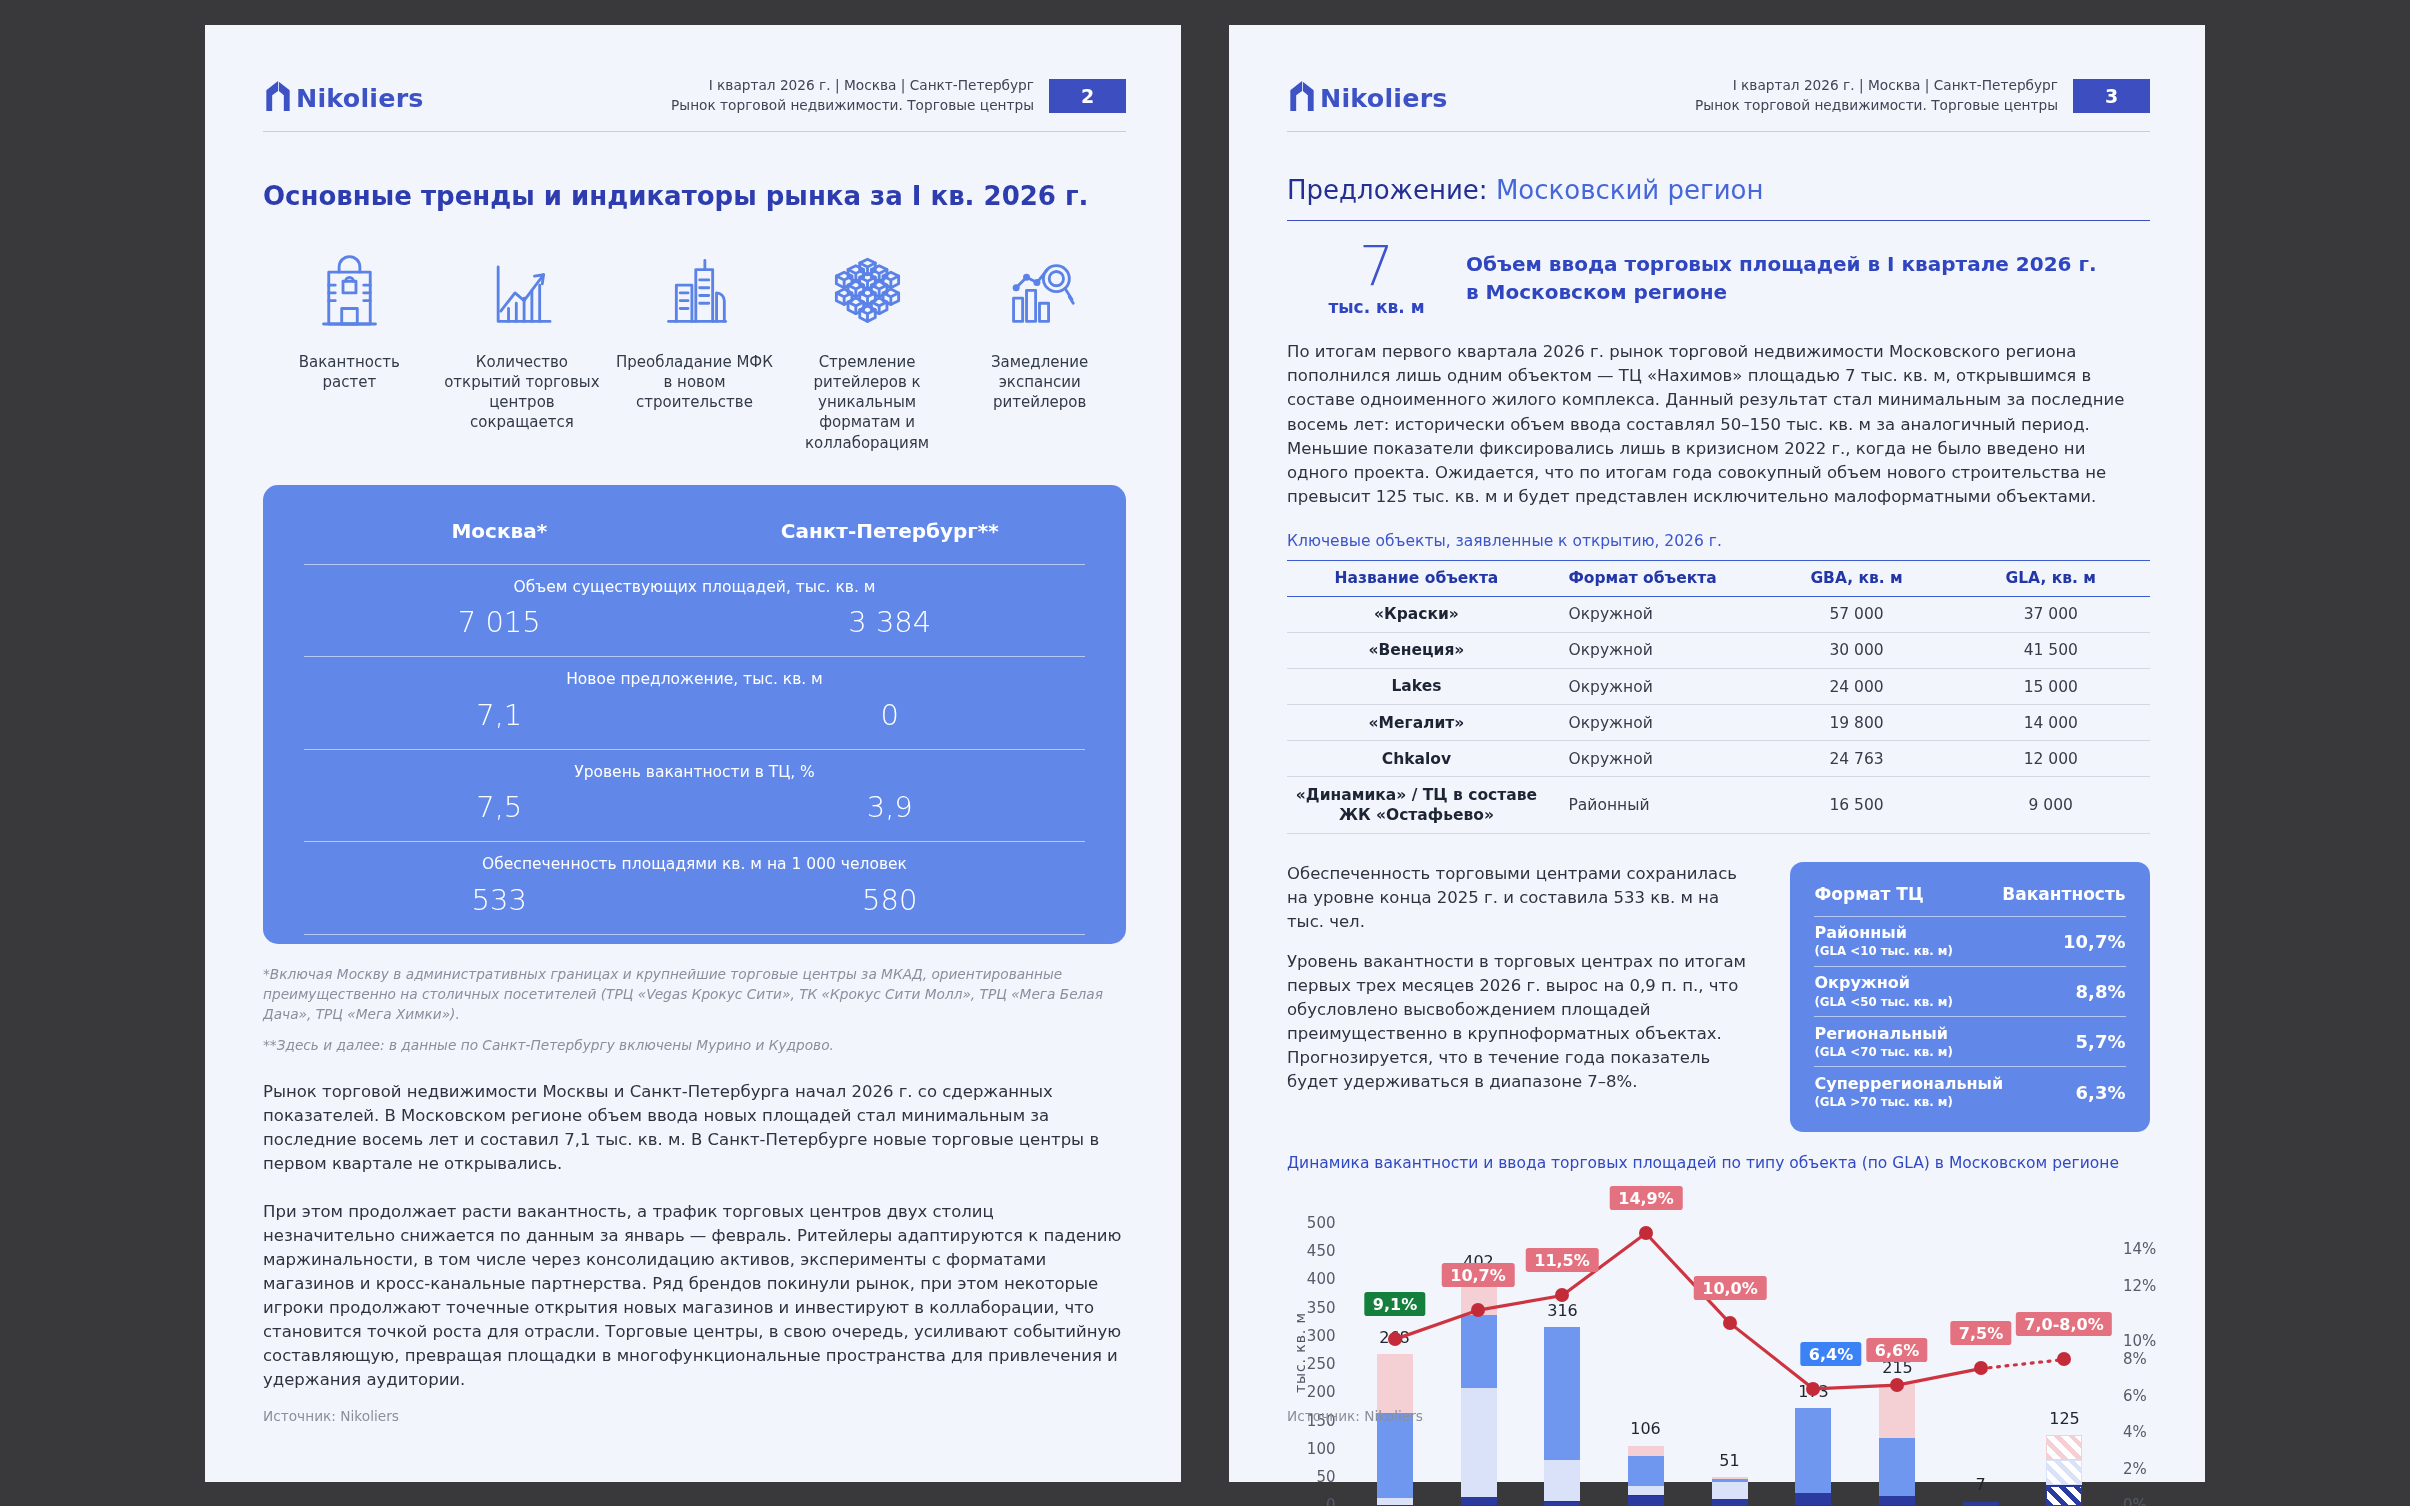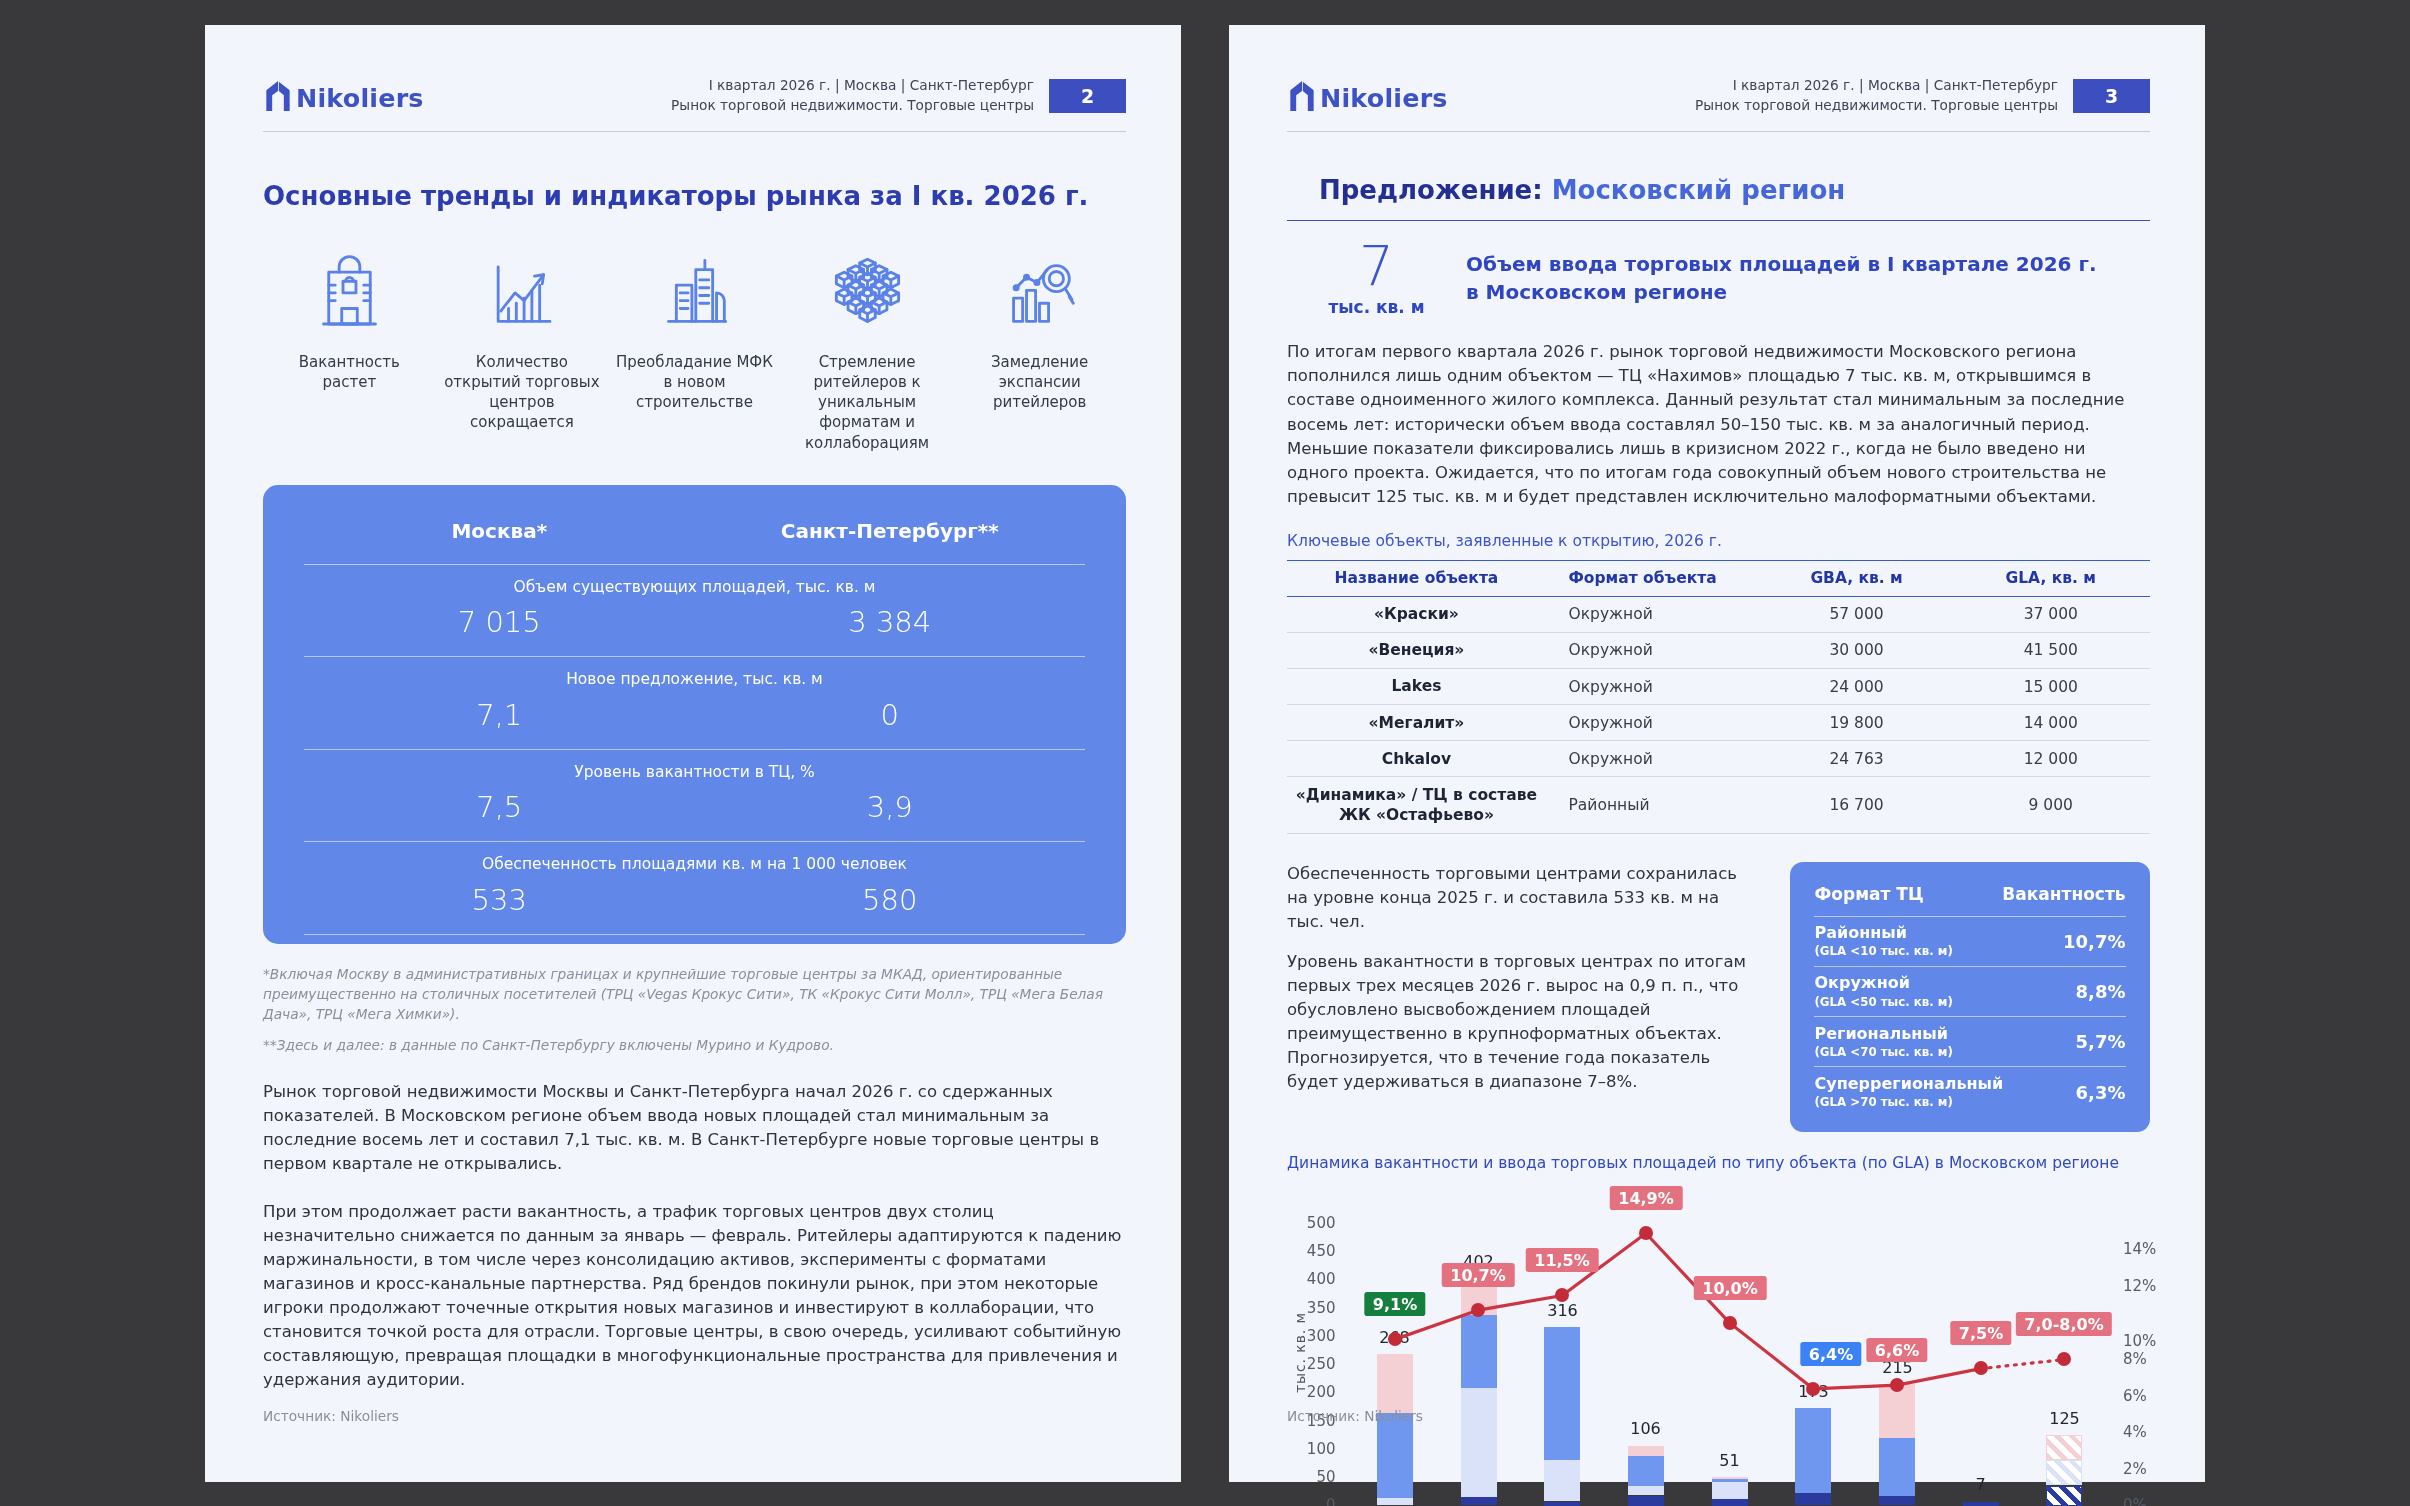--- a/index.html
+++ b/index.html
@@ -45,21 +45,21 @@
   .bc-label { text-align:center; font-size:15.5px; margin-top:13px; }
   .bc-vals { display:flex; margin:9.4px 0 17px 0; }
   .bc-val { width:50%; text-align:center; font-size:29px; font-weight:300; }
 
   .footnotes { margin-top:21px; font-style:italic; font-size:13.7px; color:#8b8f9b; line-height:1.45; }
   .footnote + .footnote { margin-top:11.3px; }
   .body-par { margin-top:24.5px; font-size:16.5px; line-height:1.45; color:#2e333f; }
   .source { position:absolute; left:58px; bottom:58px; font-size:13.7px; color:#8b8f9b; }
 
   
-  .rp-title { margin-top:43px; font-size:26px; font-weight:bold;margin-left:32px; }
+  .rp-title { margin-top:43px; font-size:26px; font-weight:normal; }
   .rp-title .t1 { color:#232f92; }
   .rp-title .t2 { color:#4667d9; }
   .rp-rule { border-bottom:1.9px solid #3d4fc0; margin-top:15px; }
   .callout { display:flex; align-items:center; margin-top:17px; }
   .co-num-wrap { width:179px; text-align:center; }
   .co-num { font-size:55px; font-weight:300; color:#3d55cc; line-height:1.05; }
   .co-unit { font-size:17px; font-weight:bold; color:#2f46c0; margin-top:1.9px; }
   .co-text { font-size:20px; font-weight:bold; color:#2f46c0; line-height:1.4; }
 
   .rp-par { margin-top:22.6px; font-size:16.5px; line-height:1.47; color:#2e333f; }
@@ -334,21 +334,21 @@
         </tr>
         <tr>
           <td>Chkalov</td>
             <td>Окружной</td>
             <td>24 763</td>
             <td>12 000</td>
         </tr>
         <tr>
           <td style="max-width:254px">«Динамика» / ТЦ в составе ЖК «Остафьево»</td>
             <td>Районный</td>
-            <td>16 700</td>
+            <td>16 500</td>
             <td>9 000</td>
         </tr>
       </tbody>
     </table>
 
     <div class="twocol">
       <div class="twocol-left">
         <p>Обеспеченность торговыми центрами сохранилась на уровне конца 2025 г. и составила 533 кв. м на тыс. чел.</p>
         <p>Уровень вакантности в торговых центрах по итогам первых трех месяцев 2026 г. вырос на 0,9 п. п., что обусловлено высвобождением площадей преимущественно в крупноформатных объектах. Прогнозируется, что в течение года показатель будет удерживаться в диапазоне 7–8%.</p>
       </div>

